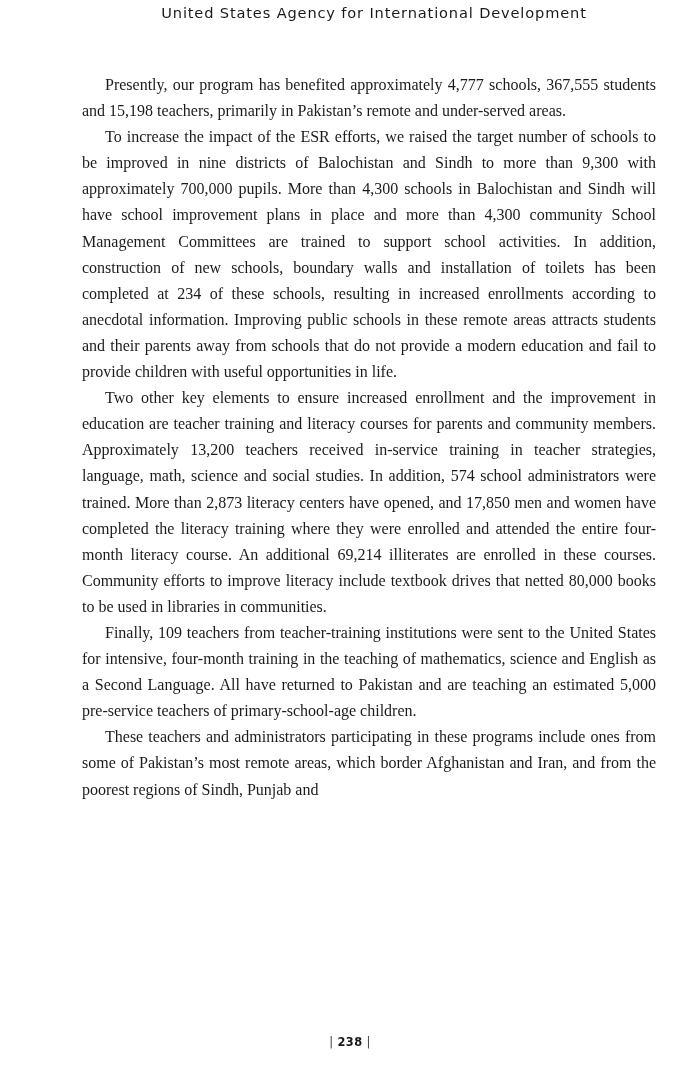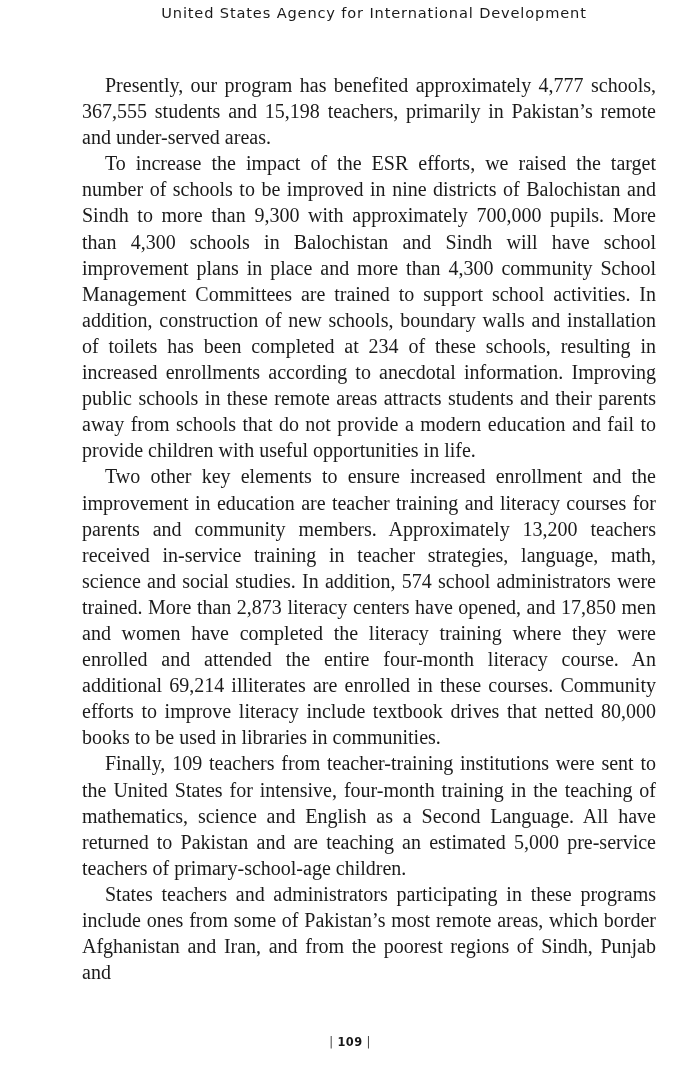--- a/index.html
+++ b/index.html
@@ -45,21 +45,21 @@
     top: 72px;
     left: 82px;
     width: 574px;
   }
 
   .para {
     margin: 0;
     text-align: justify;
     text-justify: inter-word;
     text-indent: 23px;
-    font-size: 20px;
+    font-size: 16px;
     line-height: 26.1px;
     color: #1b1b1b;
     -webkit-font-smoothing: antialiased;
     hyphens: none;
   }
 
   
   .para:last-child {
     text-align-last: left;
   }
@@ -89,18 +89,18 @@
 
 <div class="page">
 
   <div class="running-head">United States Agency for International Development</div>
 
   <div class="textblock">
     <p class="para">Presently, our program has benefited approximately 4,777 schools, 367,555 students and 15,198 teachers, primarily in Pakistan’s remote and under-served areas.</p>
     <p class="para">To increase the impact of the ESR efforts, we raised the target number of schools to be improved in nine districts of Balochistan and Sindh to more than 9,300 with approximately 700,000 pupils. More than 4,300 schools in Balochistan and Sindh will have school improvement plans in place and more than 4,300 community School Management Committees are trained to support school activities. In addition, construction of new schools, boundary walls and installation of toilets has been completed at 234 of these schools, resulting in increased enrollments according to anecdotal information. Improving public schools in these remote areas attracts students and their parents away from schools that do not provide a modern education and fail to provide children with useful opportunities in life.</p>
     <p class="para">Two other key elements to ensure increased enrollment and the improvement in education are teacher training and literacy courses for parents and community members. Approximately 13,200 teachers received in-service training in teacher strategies, language, math, science and social studies. In addition, 574 school administrators were trained. More than 2,873 literacy centers have opened, and 17,850 men and women have completed the literacy training where they were enrolled and attended the entire four-month literacy course. An additional 69,214 illiterates are enrolled in these courses. Community efforts to improve literacy include textbook drives that netted 80,000 books to be used in libraries in communities.</p>
     <p class="para">Finally, 109 teachers from teacher-training institutions were sent to the United States for intensive, four-month training in the teaching of mathematics, science and English as a Second Language. All have returned to Pakistan and are teaching an estimated 5,000 pre-service teachers of primary-school-age children.</p>
-    <p class="para">States teachers and administrators participating in these programs include ones from some of Pakistan’s most remote areas, which border Afghanistan and Iran, and from the poorest regions of Sindh, Punjab and</p>
+    <p class="para">These teachers and administrators participating in these programs include ones from some of Pakistan’s most remote areas, which border Afghanistan and Iran, and from the poorest regions of Sindh, Punjab and</p>
   </div>
 
-  <div class="folio"><span class="rule">|</span><span>109</span><span class="rule">|</span></div>
+  <div class="folio"><span class="rule">|</span><span>238</span><span class="rule">|</span></div>
 
 </div>
 
 </body></html>

